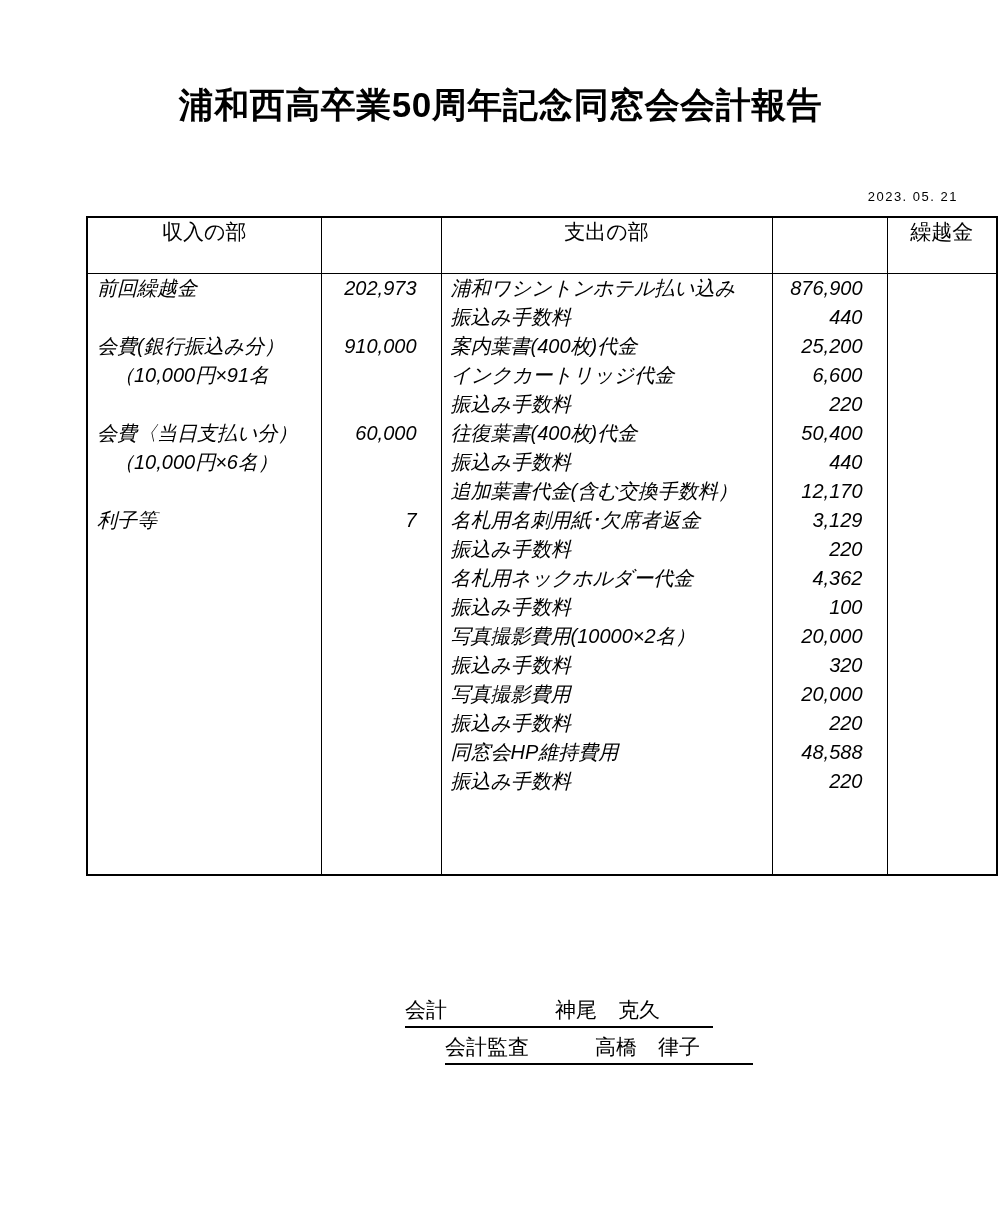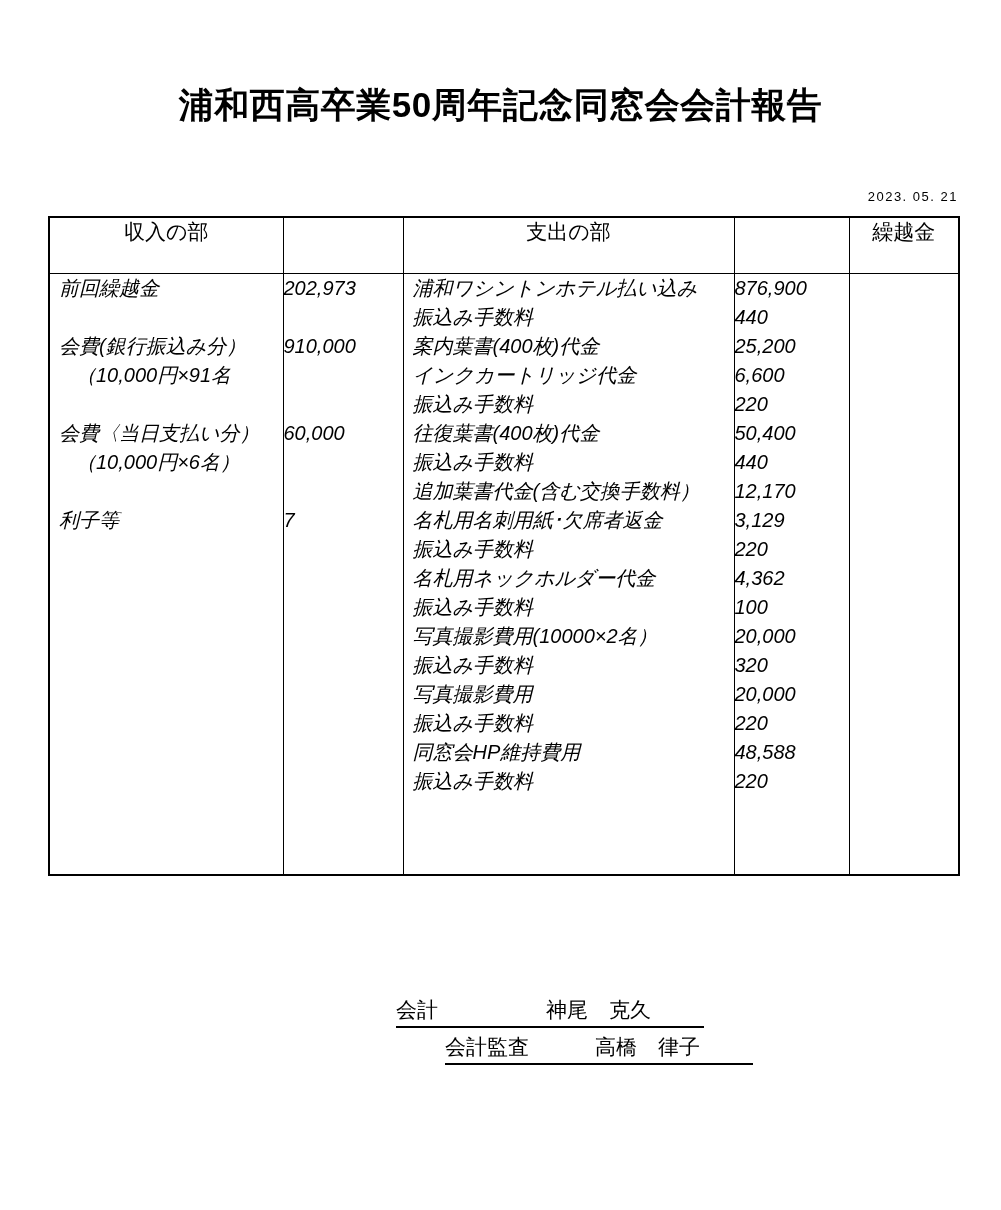--- a/index.html
+++ b/index.html
@@ -73,51 +73,51 @@
   
   .body-row td {
     height: 600px;
     padding-top: 12px;
   }
   .cell-inner {
     font-size: 20px;
     line-height: 29px;
   }
   .pad-l { padding-left: 9px; }
-  .pad-r { padding-right: 7px; text-align: left; }
+  .pad-r { padding-right: 24px; text-align: right; }
 
   .entry      { white-space: nowrap; }
   .entry.blank { color: transparent; }
   .sub-line   { padding-left: 17px; white-space: nowrap; }
 
   .amt-line   { white-space: nowrap; }
   .amt-line.blank { color: transparent; }
 
   
   .total-row td {
     height: 55px;
     vertical-align: middle;
     font-size: 21px;
     border-top: 3.5px solid #000;
   }
   .total-row td.t-label { text-align: center; }
   .total-row td.t-amt   { text-align: right; padding-right: 9px; }
 
   #ledger tr.body-row td { border-bottom: 1.5px solid #000; font-style: italic; }
-  #ledger { border: 2.5px solid #000; }
+  #ledger { border: 2.5px solid #000; margin-left: 38px; }
 
   
   .sig-line {
     position: absolute;
     font-size: 21px;
     white-space: nowrap;
     border-bottom: 2px solid #000;
     padding-bottom: 2px;
   }
-  #sig-accountant { left: 396px; top: 996px; width: 308px; }
+  #sig-accountant { left: 405px; top: 996px; width: 308px; }
   #sig-auditor    { left: 405px; top: 1033px; width: 308px; margin-left: 40px; }
   .sig-role { display: inline-block; }
   .sig-name { display: inline-block; }
   #sig-accountant .sig-role { width: 150px; }
   #sig-auditor   .sig-role  { width: 150px; }
 </style>
 </head>
 <body>
 
 <div id="doc-title">浦和西高卒業50周年記念同窓会会計報告</div>

